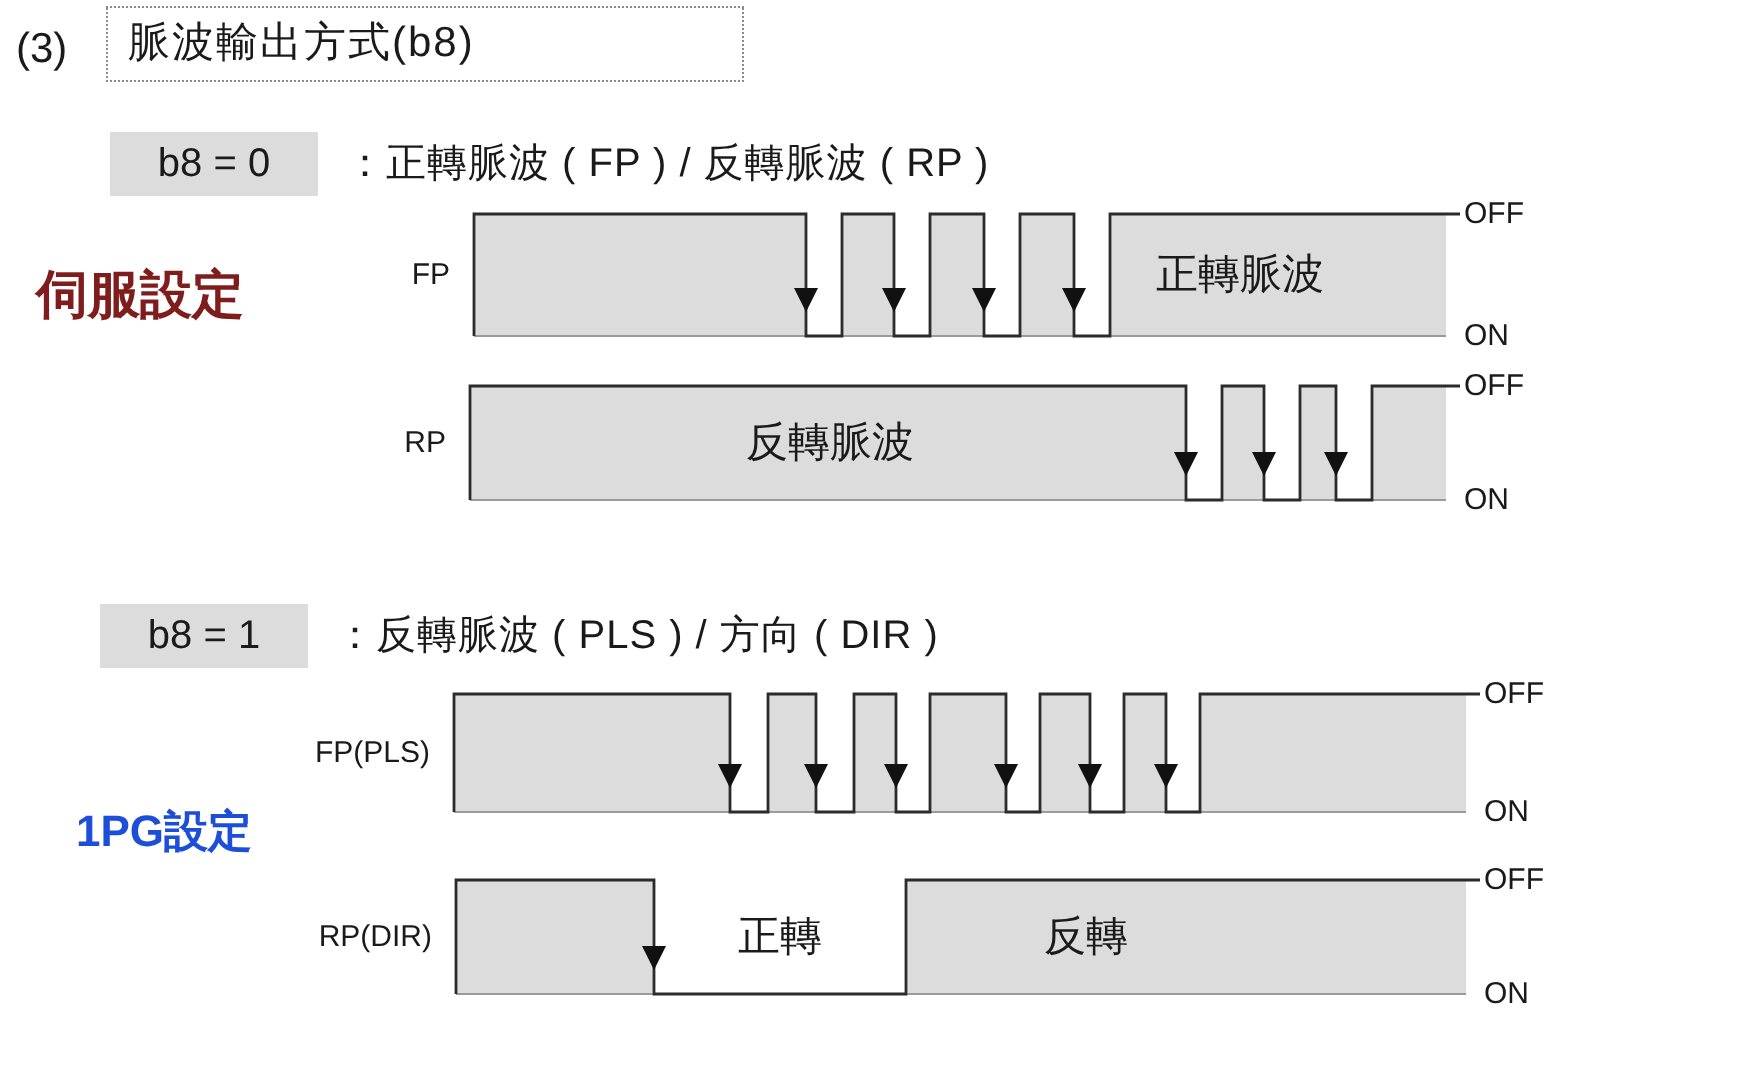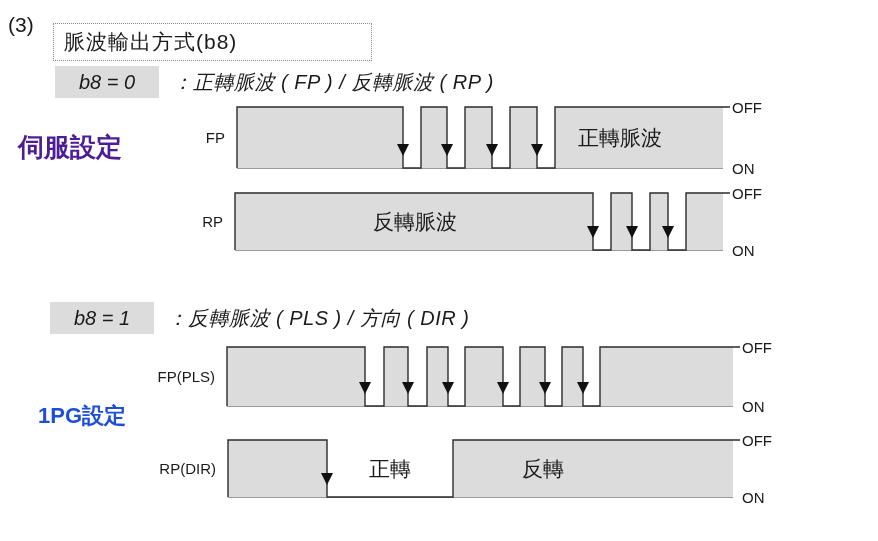--- a/index.html
+++ b/index.html
@@ -4,24 +4,24 @@
 <style>
   html,body{margin:0;padding:0;background:#fff;}
   .canvas{
     position:relative;width:878px;height:541px;background:#ffffff;overflow:hidden;
     font-family:"Liberation Sans", sans-serif;color:#1a1a1a;
   }
   #wave-svg{position:absolute;left:0;top:0;}
   #wave-svg text{font-family:"Liberation Sans", sans-serif;fill:#1a1a1a;}
   .item-no{position:absolute;left:8px;top:13px;font-size:21px;}
   .title-box{
-    position:absolute;left:53px;top:23px;width:319px;height:38px;box-sizing:border-box;
+    position:absolute;left:53px;top:3px;width:319px;height:38px;box-sizing:border-box;
     border:1px dotted #8a8a8a;padding-left:10px;line-height:36px;font-size:21px;letter-spacing:1px;
   }
-  .mode-row{position:absolute;height:32px;white-space:nowrap;font-style:italic;}
+  .mode-row{position:absolute;height:32px;white-space:nowrap;}
   .mode-chip{
     display:inline-block;vertical-align:top;width:104px;height:32px;background:#dcdcdc;
     text-align:center;line-height:32px;font-size:20px;
   }
   .mode-desc{display:inline-block;vertical-align:top;line-height:32px;font-size:20px;margin-left:9px;letter-spacing:0.5px;}
   .side-label{position:absolute;font-weight:bold;white-space:nowrap;}
 </style>
 </head>
 <body>
 
@@ -87,21 +87,21 @@
     </svg>
 
   <span class="item-no">(3)</span>
   <span class="title-box">脈波輸出方式(b8)</span>
 
   <div class="mode-row" style="left:55px;top:66px;">
     <span class="mode-chip">b8 = 0</span>
     <span class="mode-desc">：正轉脈波 ( FP ) / 反轉脈波 ( RP )</span>
   </div>
 
-  <div class="side-label" style="left:18px;top:130px;font-size:26px;color:#4c1d95;">伺服設定</div>
+  <div class="side-label" style="left:18px;top:130px;font-size:26px;color:#7f1d1d;">伺服設定</div>
 
   <div class="mode-row" style="left:50px;top:302px;">
     <span class="mode-chip">b8 = 1</span>
     <span class="mode-desc">：反轉脈波 ( PLS ) / 方向 ( DIR )</span>
   </div>
 
   <div class="side-label" style="left:38px;top:401px;font-size:22px;color:#1d4ed8;">1PG設定</div>
 
 </div>
 

